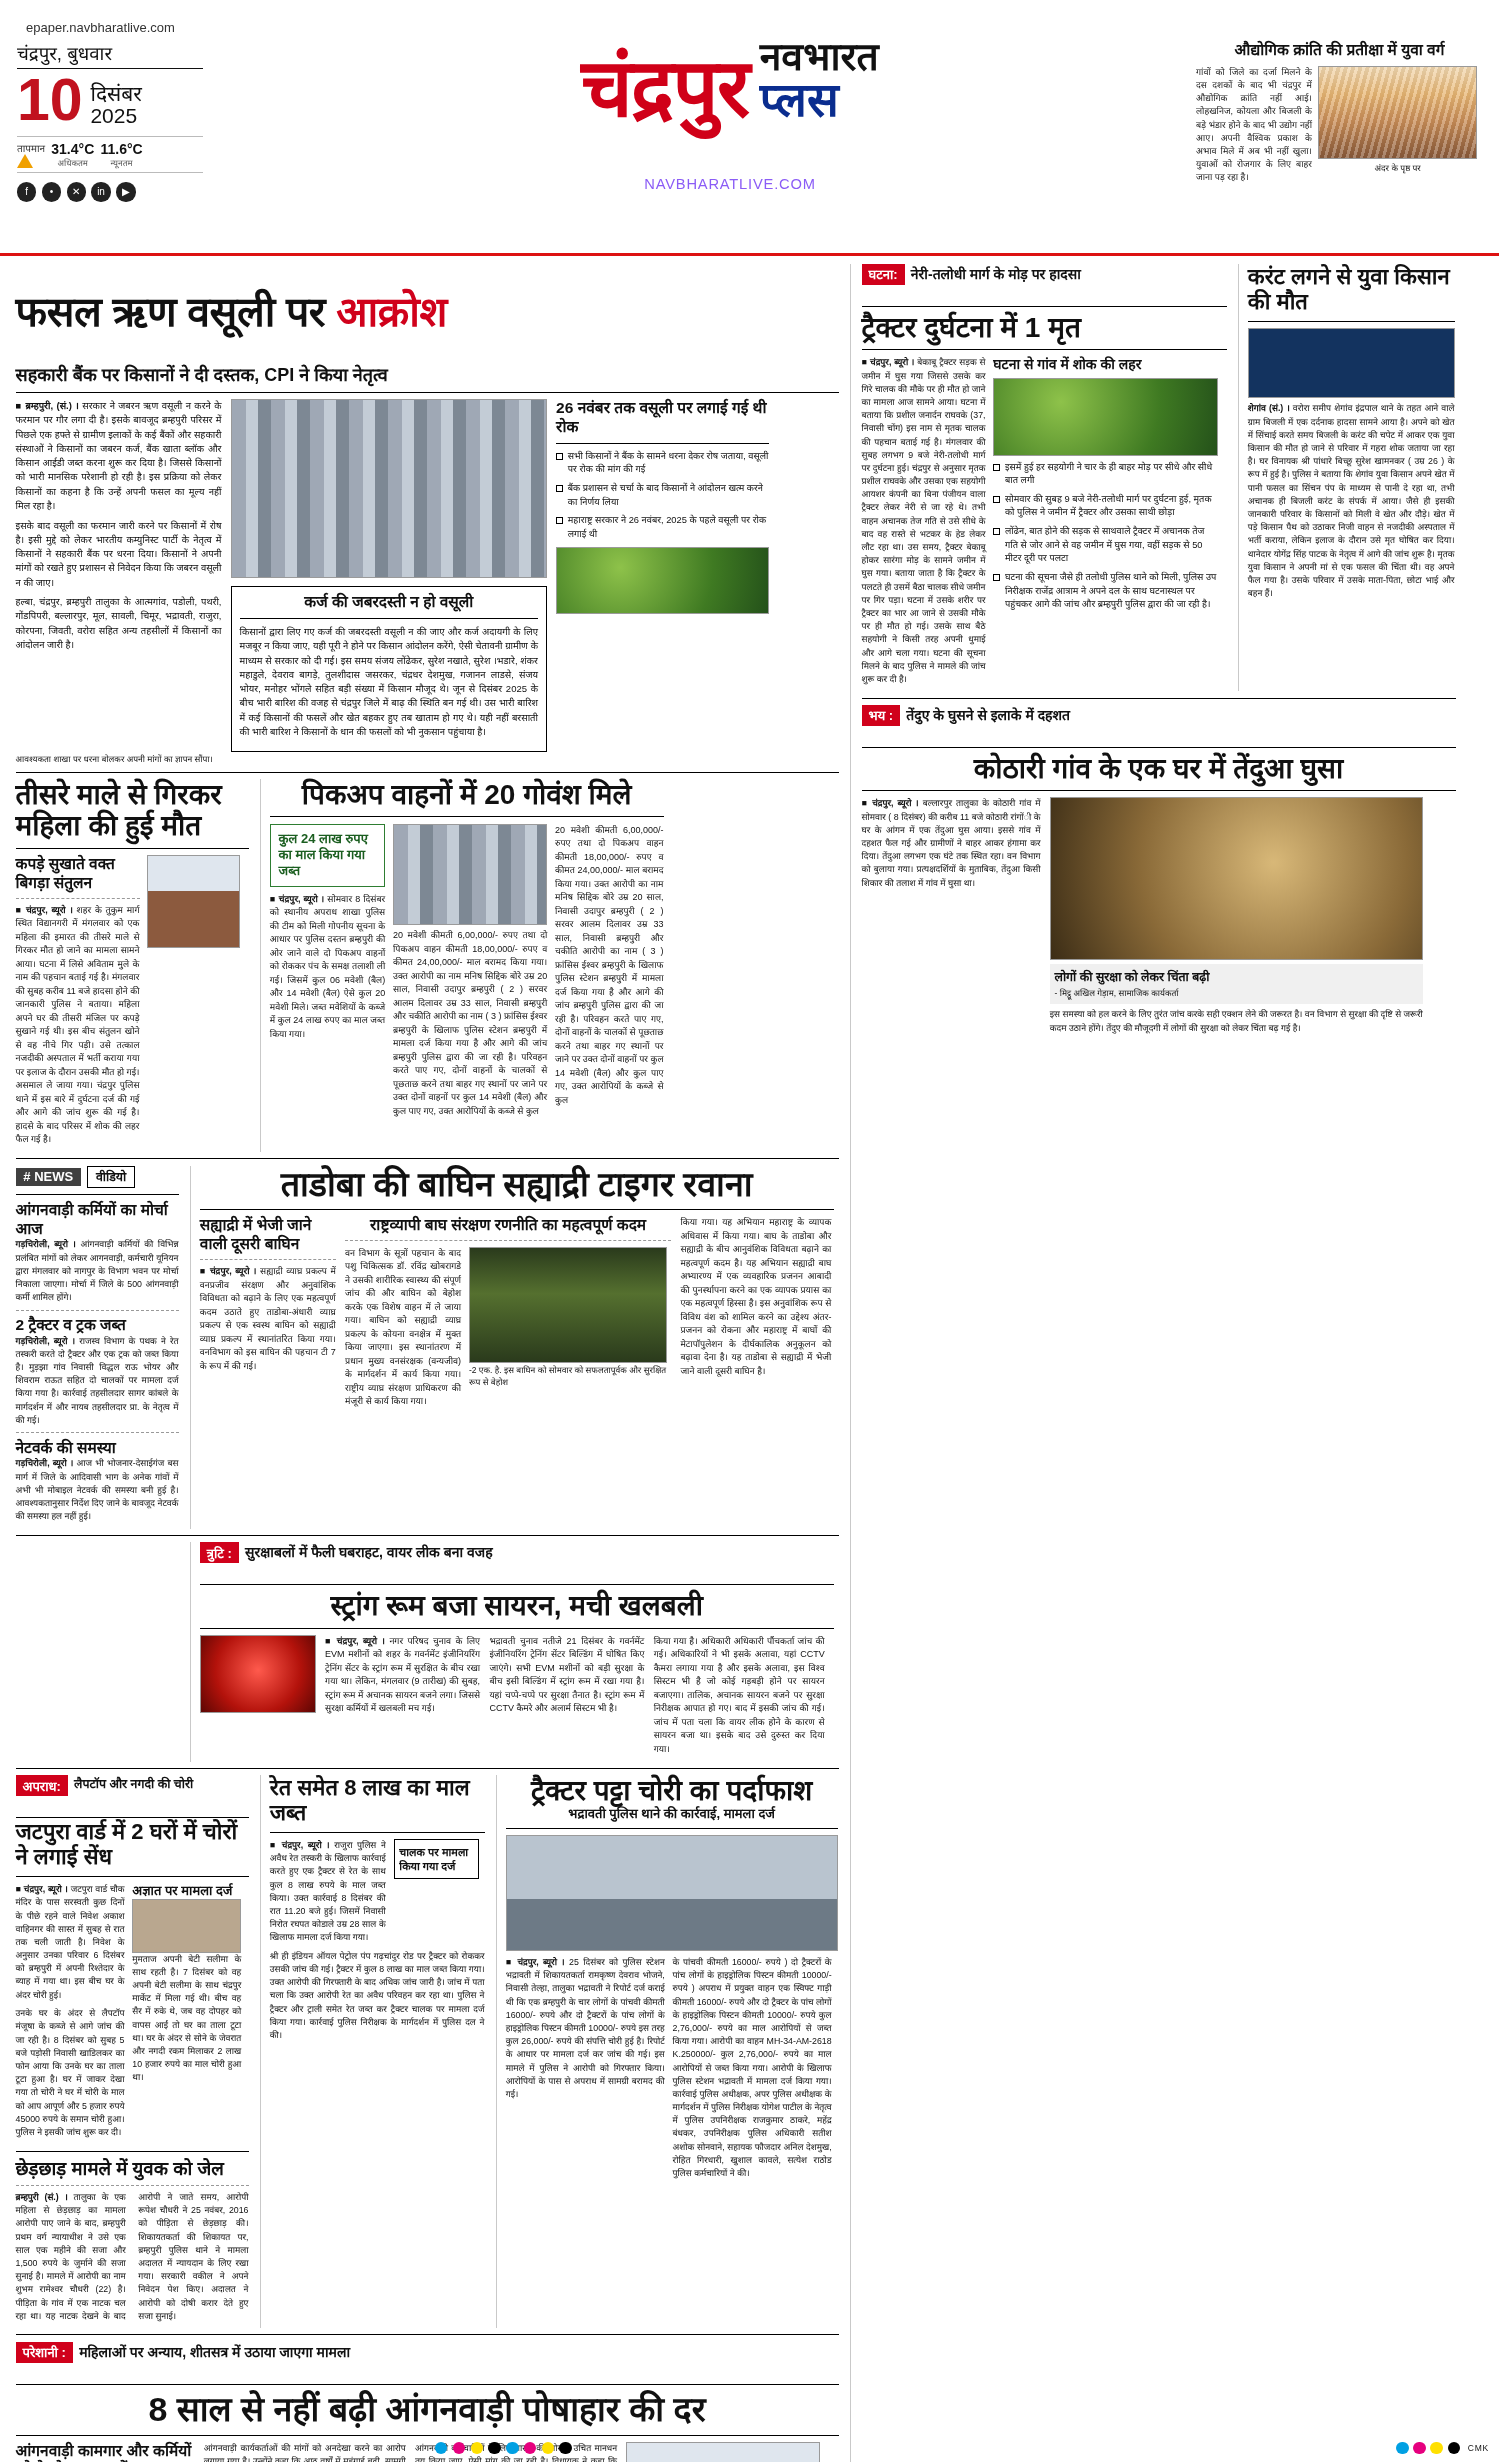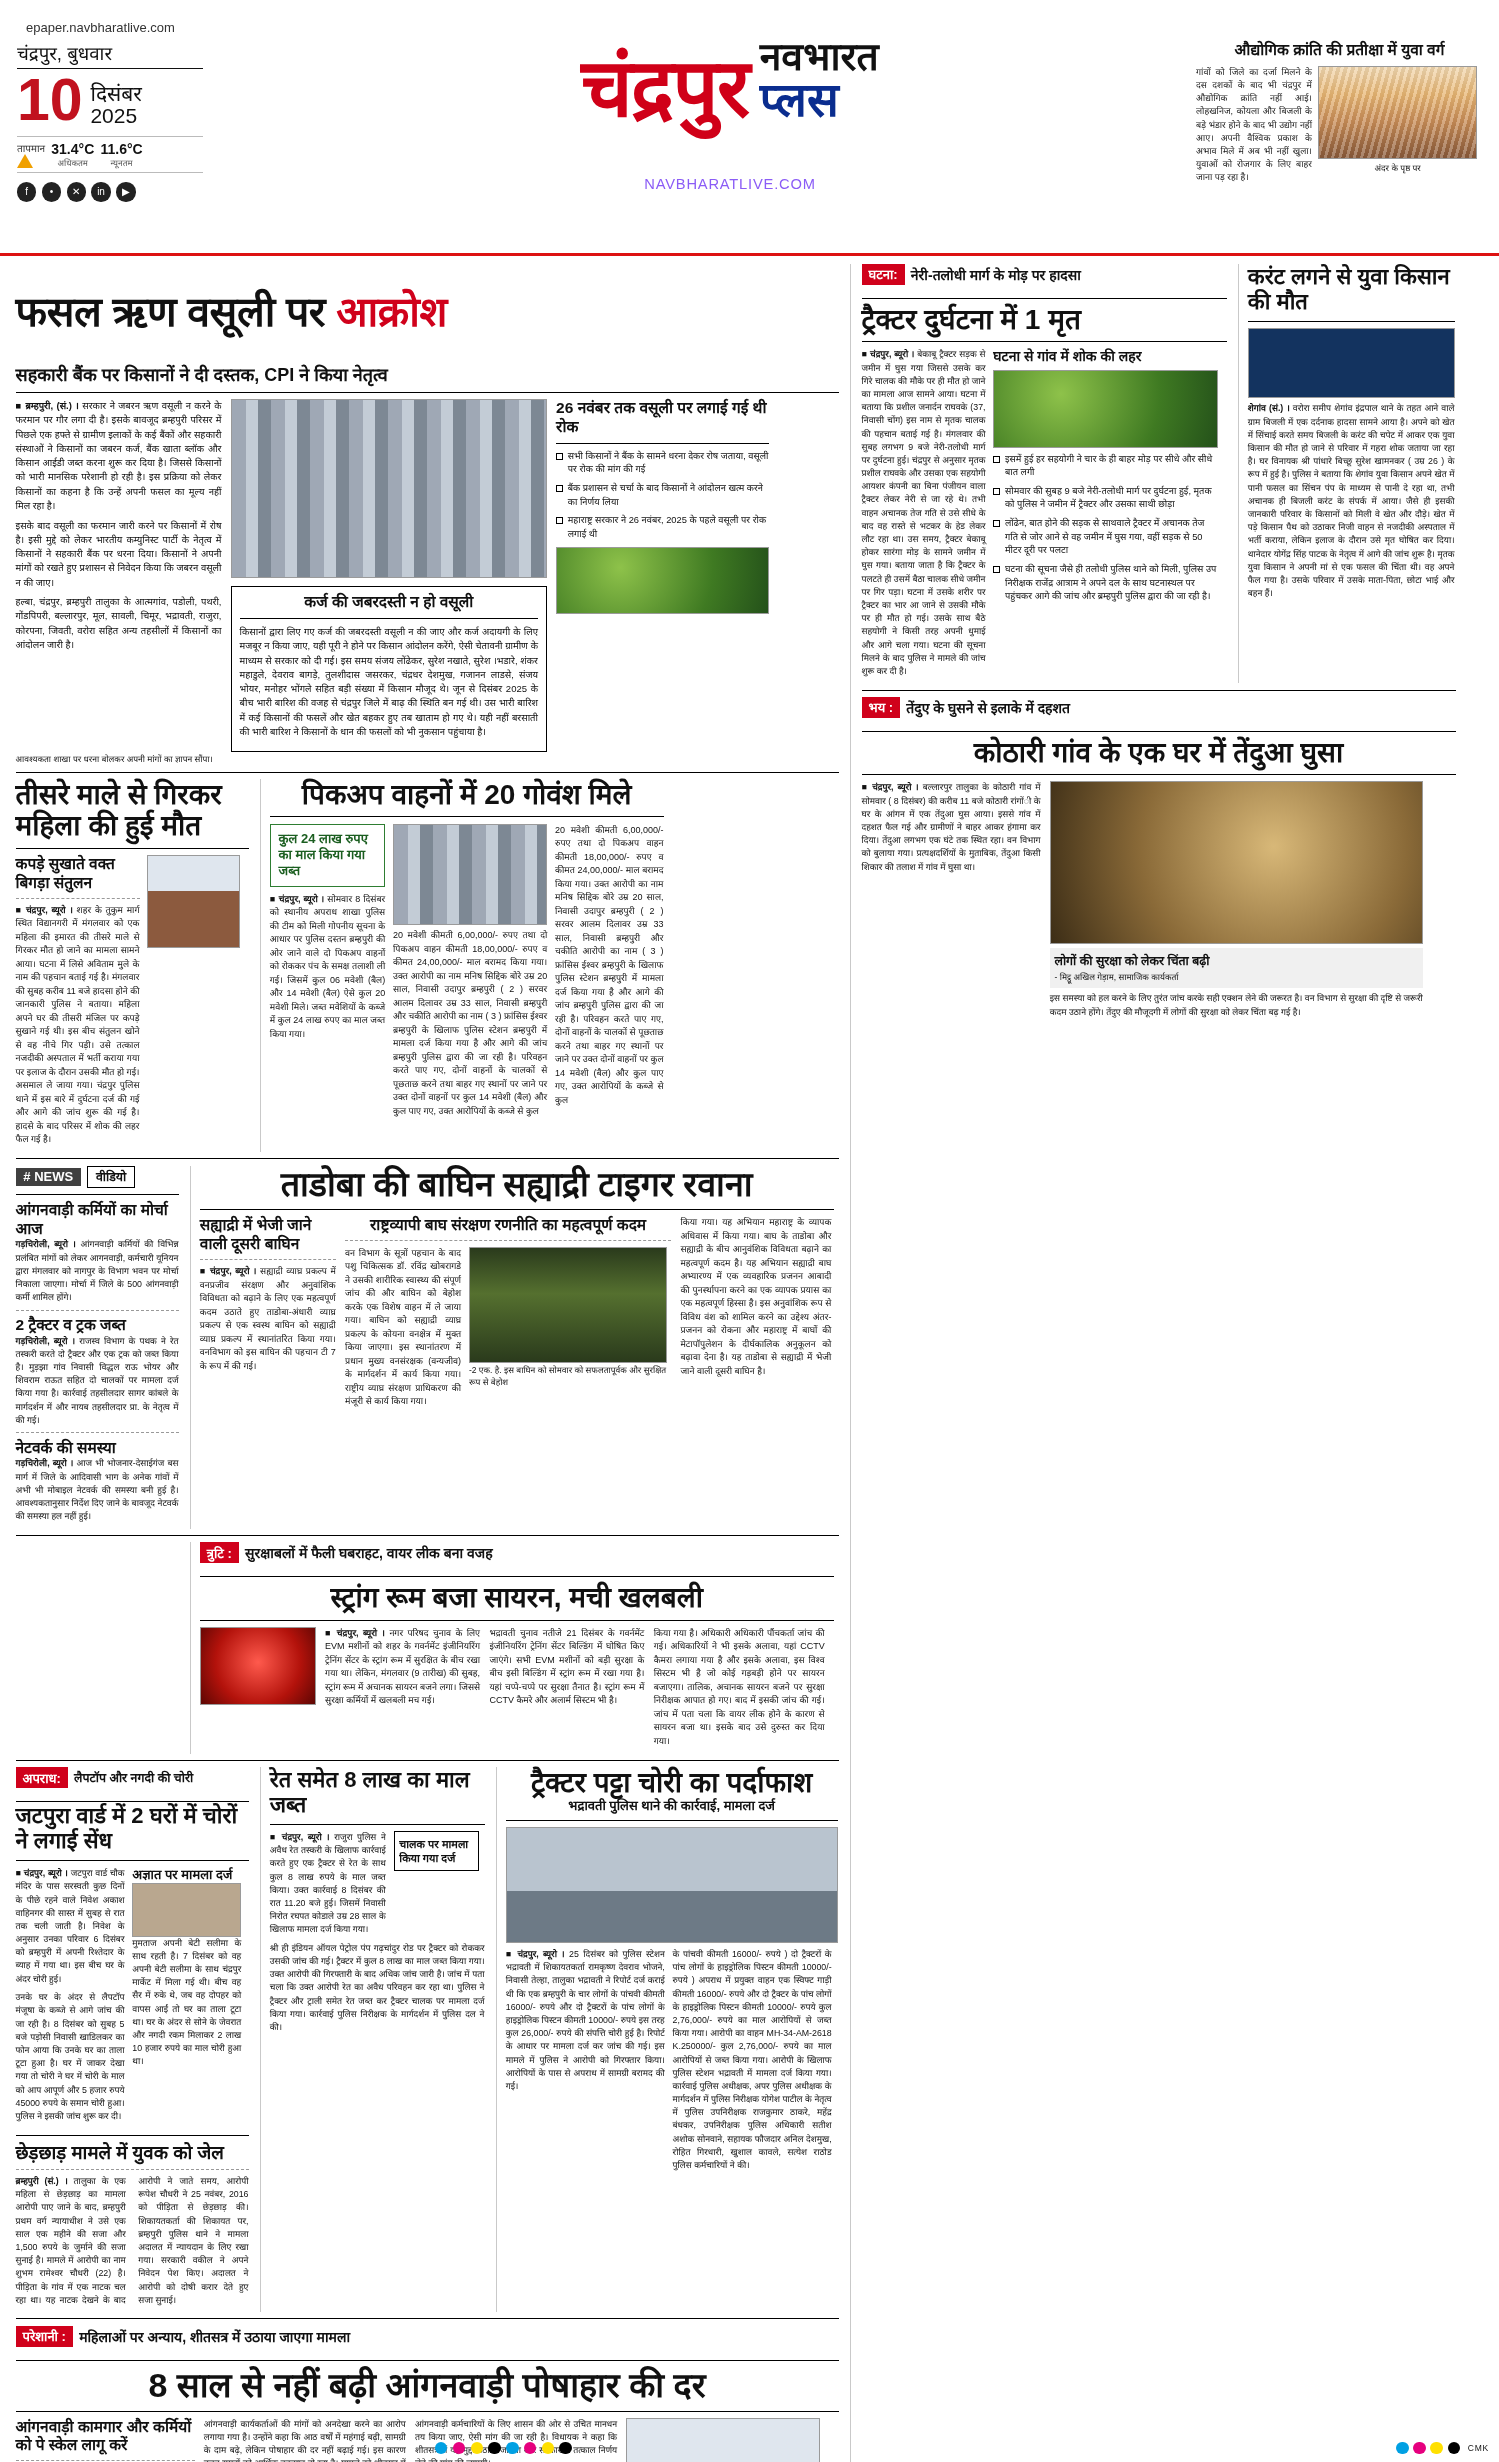--- a/index.html
+++ b/index.html
@@ -46,21 +46,21 @@
       linear-gradient(180deg,#f2d8b0 0%,#e8b673 30%,#c98d57 60%,#8a5a3a 100%);
       position:relative; overflow:hidden; }
   .mr-photo::after{content:"";position:absolute;inset:0;background:
       repeating-linear-gradient(105deg,rgba(255,255,255,.25) 0 3.1px,rgba(0,0,0,.06) 3.1px 7px);}
   .mr-cap { font-size:8.5px; text-align:center; margin-top:2.3px; }
   .col-sep { border-left:0.8px solid #c9c9c9; }
   h1.lead { font-size:41px; font-weight:bold; line-height:1.05; letter-spacing:-0.4px; }
   .red { color:#d0011b; }
   .sub { font-size:18px; font-weight:bold; margin-top:6.2px; }
   .kicker { display:inline-block; background:#d0011b; color:#fff; font-size:13px; font-weight:bold; padding:1.6px 7px; }
-  .kicker-line { display:flex; align-items:center; gap:6.2px; border-bottom:0.8px solid #000; padding-bottom:13px; }
+  .kicker-line { display:flex; gap:6.2px; border-bottom:0.8px solid #000; padding-bottom:21px; }
   .kicker-text { font-size:14px; font-weight:bold; }
   .hl { font-size:22px; font-weight:bold; line-height:1.15; }
   .hl-lg { font-size:28px; font-weight:bold; line-height:1.12; }
   .hl-xl { font-size:34px; font-weight:bold; line-height:1.1; }
   p.body { font-size:9.5px; line-height:1.5; text-align:justify; margin:0 0 5.4px 0; }
   .photo { background:#cfcfcf; border:0.8px solid #9a9a9a; position:relative; overflow:hidden; }
   .photo.group::after{content:"";position:absolute;inset:0;
      background:repeating-linear-gradient(90deg,#9fa8b5 0 14px,#c3ccd6 14px 26px,#7d8894 26px 39px),
      linear-gradient(180deg,rgba(255,255,255,.35),rgba(0,0,0,.25));}
   .photo.green::after{content:"";position:absolute;inset:0;

